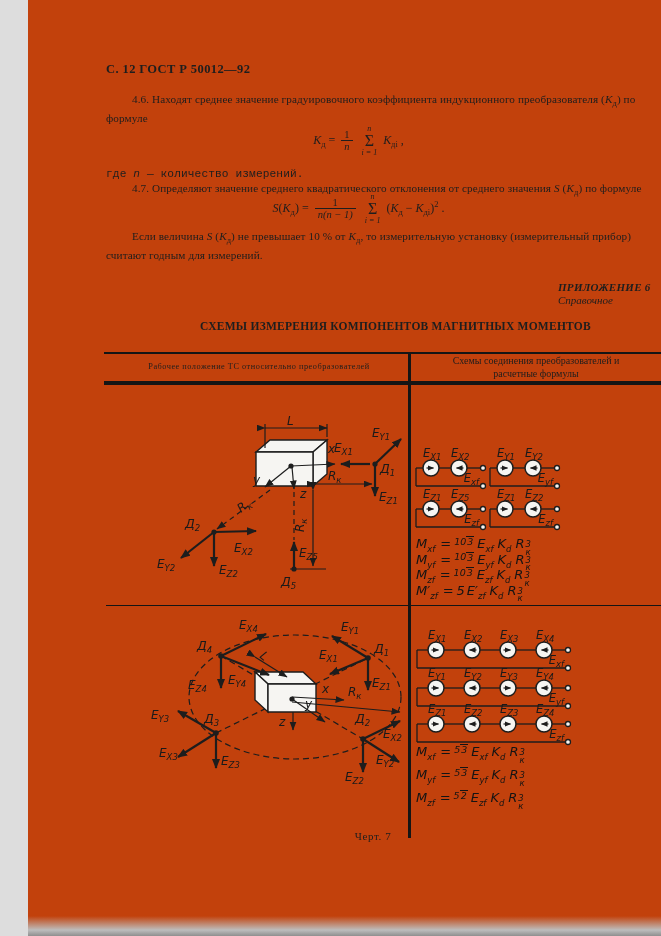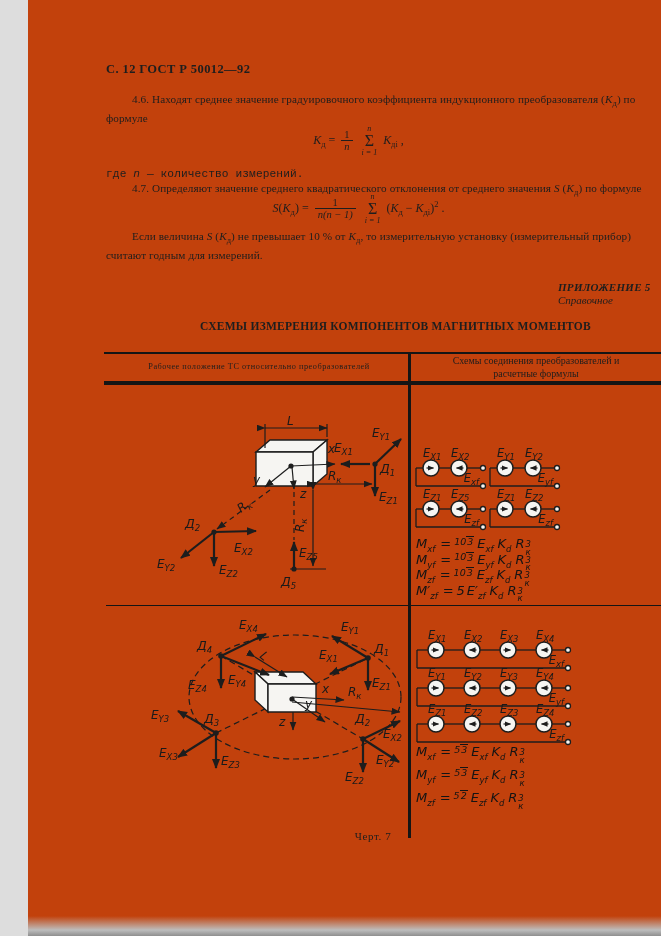--- a/index.html
+++ b/index.html
@@ -74,21 +74,21 @@
     <i>S</i><span>(</span><i>К</i><sub>д</sub><span>) </span>
     <span>=</span>
     <span class="frac"><span class="fn">1</span><span class="fd"><i>n(n − 1)</i></span></span>
     <span class="sum"><span class="st"><i>n</i></span><span class="sg">Σ</span><span class="sb"><i>i = 1</i></span></span>
     <span>(</span><i>К</i><sub>д</sub><span> − </span><i>К</i><sub>ді</sub><span>)</span><sup>2</sup><span> .</span>
   </div>
 
   <div class="abs body-text p-if">Если величина <i>S</i> (<i>К</i><sub>д</sub>) не превышает 10 % от <i>К</i><sub>д</sub>, то измерительную установку (измерительный прибор) считают годным для измерений.</div>
 
   <div class="abs annex">
-    <div class="a1">ПРИЛОЖЕНИЕ 5</div>
+    <div class="a1">ПРИЛОЖЕНИЕ 6</div>
     <div class="a2">Справочное</div>
   </div>
 
   <div class="abs title">СХЕМЫ ИЗМЕРЕНИЯ КОМПОНЕНТОВ МАГНИТНЫХ МОМЕНТОВ</div>
 
   <div class="abs rule" style="left:76px;top:352px;width:581px;height:1.8px;"></div>
   <div class="abs rule" style="left:76px;top:381px;width:581px;height:3.6px;"></div>
   <div class="abs rule" style="left:380px;top:352px;width:3px;height:486px;"></div>
   <div class="abs rule" style="left:78px;top:605px;width:579px;height:1.4px;"></div>
 

